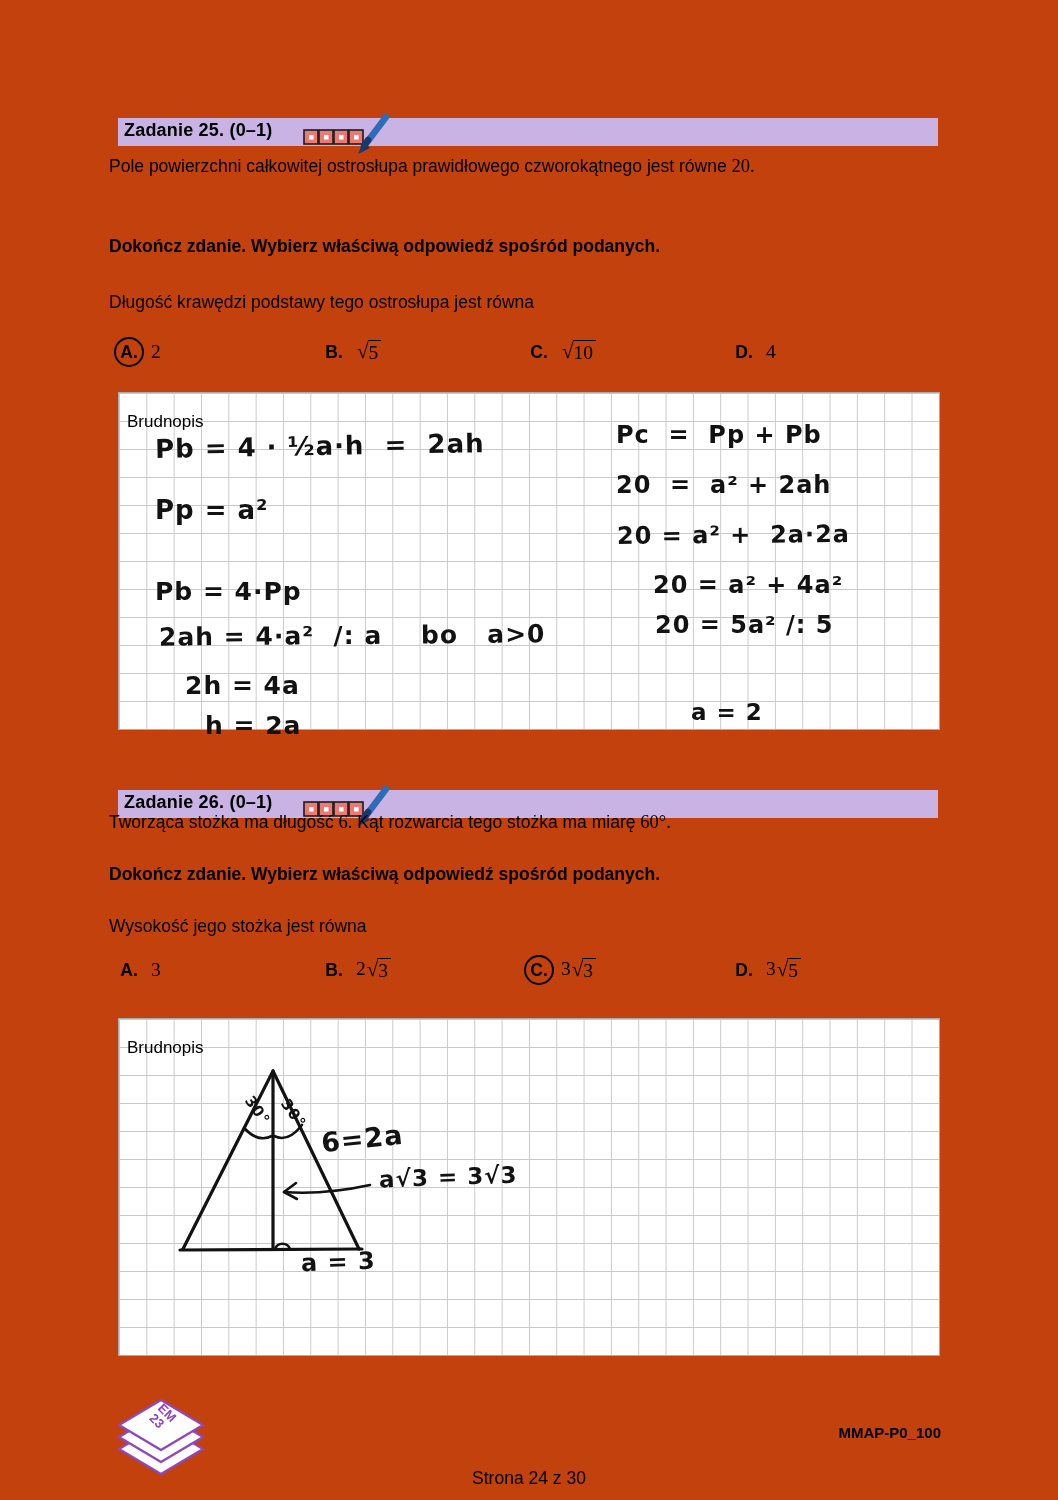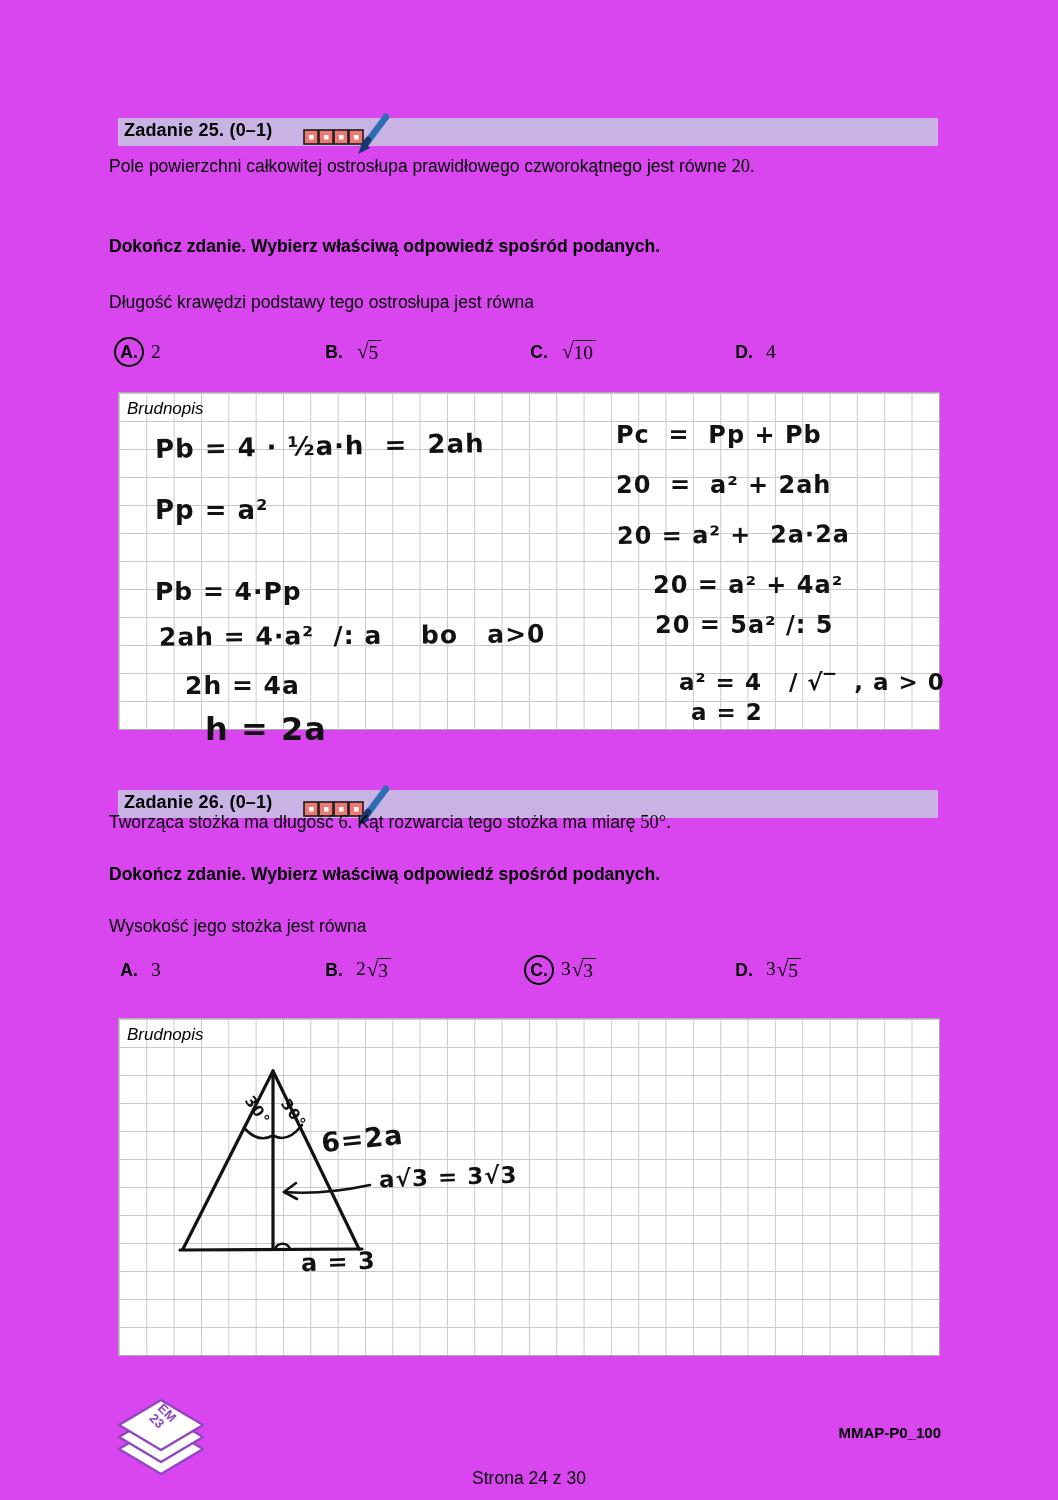--- a/index.html
+++ b/index.html
@@ -1,16 +1,16 @@
 <!DOCTYPE html>
 <html lang="pl"><head>
 <meta charset="utf-8">
 <style>
   html,body{margin:0;padding:0;background:#ffffff;}
-  .page{position:relative;width:1058px;height:1500px;background:#d946ef;overflow:hidden;
+  .page{position:relative;width:1058px;height:1500px;background:#c2410c;overflow:hidden;
         font-family:"Liberation Sans",sans-serif;color:#000;}
   
   .task-bar{position:absolute;left:118px;width:820px;height:28px;background:#c8b3e4;}
   .task-title{position:absolute;left:6px;top:2px;font-size:18px;font-weight:bold;letter-spacing:.2px;}
   .answer-icon{position:absolute;left:184px;top:-14px;overflow:visible;}
   
   .body-text{position:absolute;left:109px;width:820px;margin:0;font-size:17.5px;line-height:33px;}
   .bold{font-weight:bold;}
   .math-num{font-family:"Liberation Serif",serif;font-size:18.5px;}
   
@@ -23,21 +23,21 @@
   .rad{display:inline-flex;align-items:flex-start;margin-left:1px;}
   .rad-sign{font-size:21px;line-height:1.05;}
   .radicand{border-top:1.7px solid #000;padding:1px 3px 0 1px;line-height:1.1;margin-left:-1px;}
   
   .scratch-box{position:absolute;left:118px;width:820px;height:336px;overflow:visible;
       background-color:#fff;
       background-image:linear-gradient(to right,#c9c9c9 1px,transparent 1px),
                        linear-gradient(to bottom,#c9c9c9 1px,transparent 1px);
       background-size:27.33px 28px;
       border:1px solid #ababab;}
-  .scratch-label{position:absolute;left:8px;top:6px;font-style:italic;font-size:17px;}
+  .scratch-label{position:absolute;left:8px;top:19px;font-size:17px;}
   .hw{position:absolute;font-family:"DejaVu Sans",sans-serif;font-weight:700;color:#121212;
       letter-spacing:1px;white-space:pre;line-height:1.05;}
   .sketch-svg{position:absolute;left:0;top:0;}
   
   .footer-page{position:absolute;left:0;top:1468px;width:100%;text-align:center;font-size:17.5px;}
   .form-code{position:absolute;right:117px;top:1424px;font-size:15px;font-weight:bold;}
   .exam-logo{position:absolute;left:116px;top:1396px;}
 </style>
 </head>
 <body>
@@ -106,27 +106,26 @@
       </div>
     </div>
 
     <div class="scratch-box" style="top:392px">
       <span class="scratch-label">Brudnopis</span>
       <div class="hw" style="left:36px;top:40px;font-size:26px;transform:rotate(-1deg)">Pb = 4 · ½a·h  =  2ah</div>
       <div class="hw" style="left:36px;top:104px;font-size:26px">Pp = a²</div>
       <div class="hw" style="left:36px;top:186px;font-size:25px">Pb = 4·Pp</div>
       <div class="hw" style="left:40px;top:230px;font-size:25px;transform:rotate(-0.5deg)">2ah = 4·a²  /: a    bo   a&gt;0</div>
       <div class="hw" style="left:66px;top:280px;font-size:25px">2h = 4a</div>
-      <div class="hw" style="left:86px;top:320px;font-size:32px">h = 2a</div>
+      <div class="hw" style="left:86px;top:320px;font-size:25px">h = 2a</div>
       <div class="hw" style="left:497px;top:30px;font-size:24px">Pc  =  Pp + Pb</div>
       <div class="hw" style="left:497px;top:80px;font-size:24px">20  =  a² + 2ah</div>
       <div class="hw" style="left:498px;top:130px;font-size:24px;transform:rotate(-0.5deg)">20 = a² +  2a·2a</div>
       <div class="hw" style="left:534px;top:180px;font-size:24px">20 = a² + 4a²</div>
       <div class="hw" style="left:536px;top:220px;font-size:24px">20 = 5a² /: 5</div>
-      <div class="hw" style="left:560px;top:277px;font-size:23px">a² = 4   / √‾  , a &gt; 0</div>
       <div class="hw" style="left:572px;top:307px;font-size:23px">a = 2</div>
     </div>
   </section>
 
   <section>
     <header class="task-bar" style="top:790px">
       <span class="task-title">Zadanie 26. (0–1)</span>
       <svg class="answer-icon" width="92" height="54" viewBox="0 0 92 54">
         <g>
           <rect x="2" y="26" width="14" height="14" fill="#ed7a72" stroke="#1c1c1c" stroke-width="1.6"></rect>
@@ -139,21 +138,21 @@
           <rect x="52" y="31" width="4.5" height="4.5" fill="#fff"></rect>
         </g>
         <g>
           <line x1="63" y1="41" x2="84" y2="13" stroke="#2e6cb5" stroke-width="6.5" stroke-linecap="round"></line>
           <polygon points="56,50 61,38 68,44" fill="#17386e"></polygon>
           <line x1="62" y1="42" x2="66" y2="36" stroke="#17386e" stroke-width="6.5" stroke-linecap="round"></line>
         </g>
       </svg>
     </header>
 
-    <p class="body-text" style="top:806px"><span>Tworząca stożka ma długość </span><span class="math-num">6.</span><span>  Kąt rozwarcia tego stożka ma miarę </span><span class="math-num">50°.</span></p>
+    <p class="body-text" style="top:806px"><span>Tworząca stożka ma długość </span><span class="math-num">6.</span><span>  Kąt rozwarcia tego stożka ma miarę </span><span class="math-num">60°.</span></p>
 
     <p class="body-text bold" style="top:858px">Dokończ zdanie. Wybierz właściwą odpowiedź spośród podanych.</p>
     <p class="body-text" style="top:910px">Wysokość jego stożka jest równa</p>
 
     <div class="options-row" style="top:952px">
       <div class="option" style="left:-4px">
         <span class="opt-letter">A.</span>
         <span class="opt-value">
             <span>3</span>
           </span>

